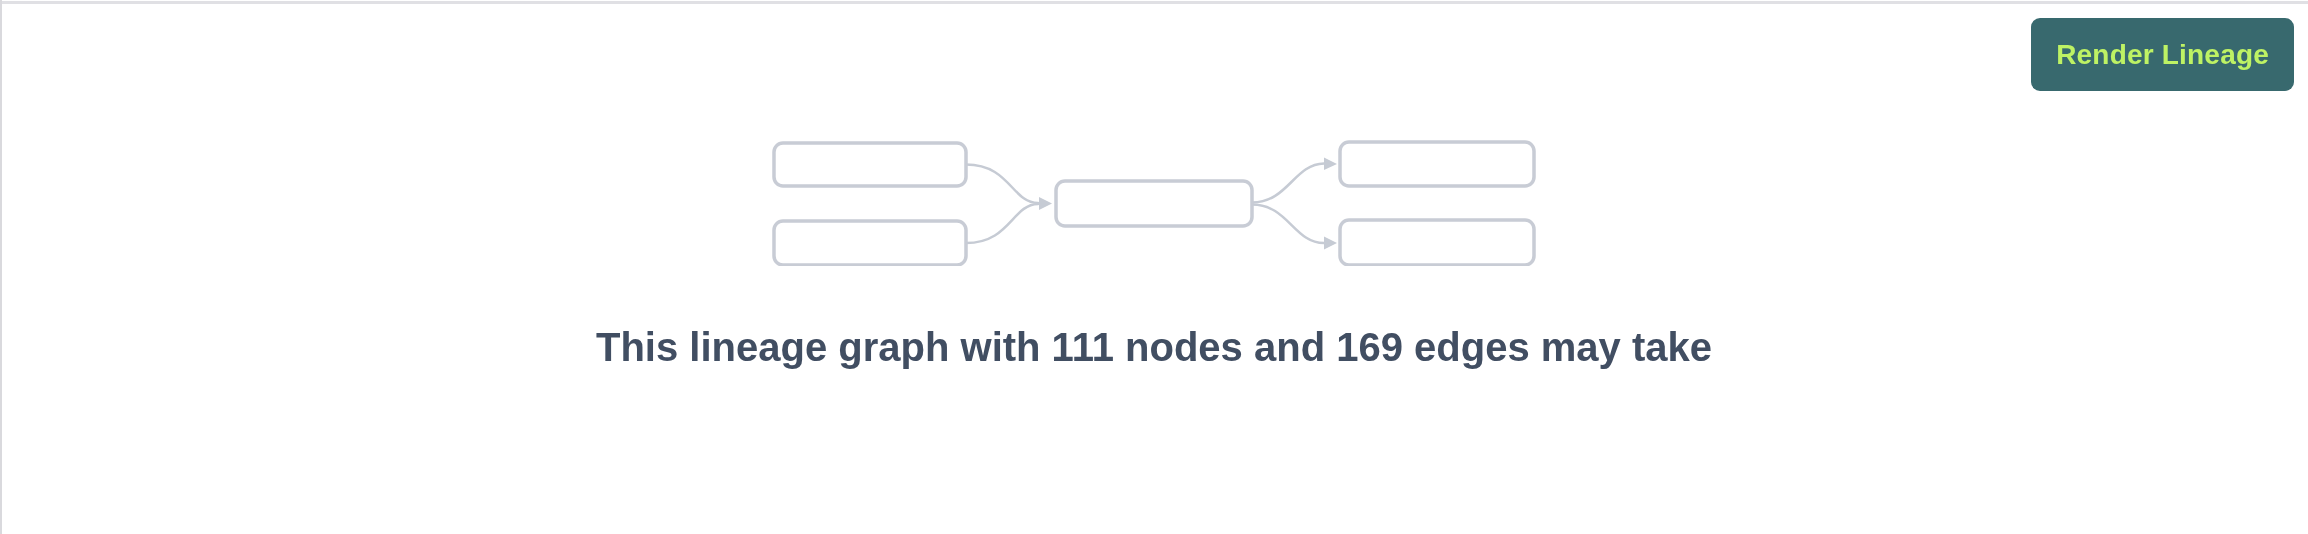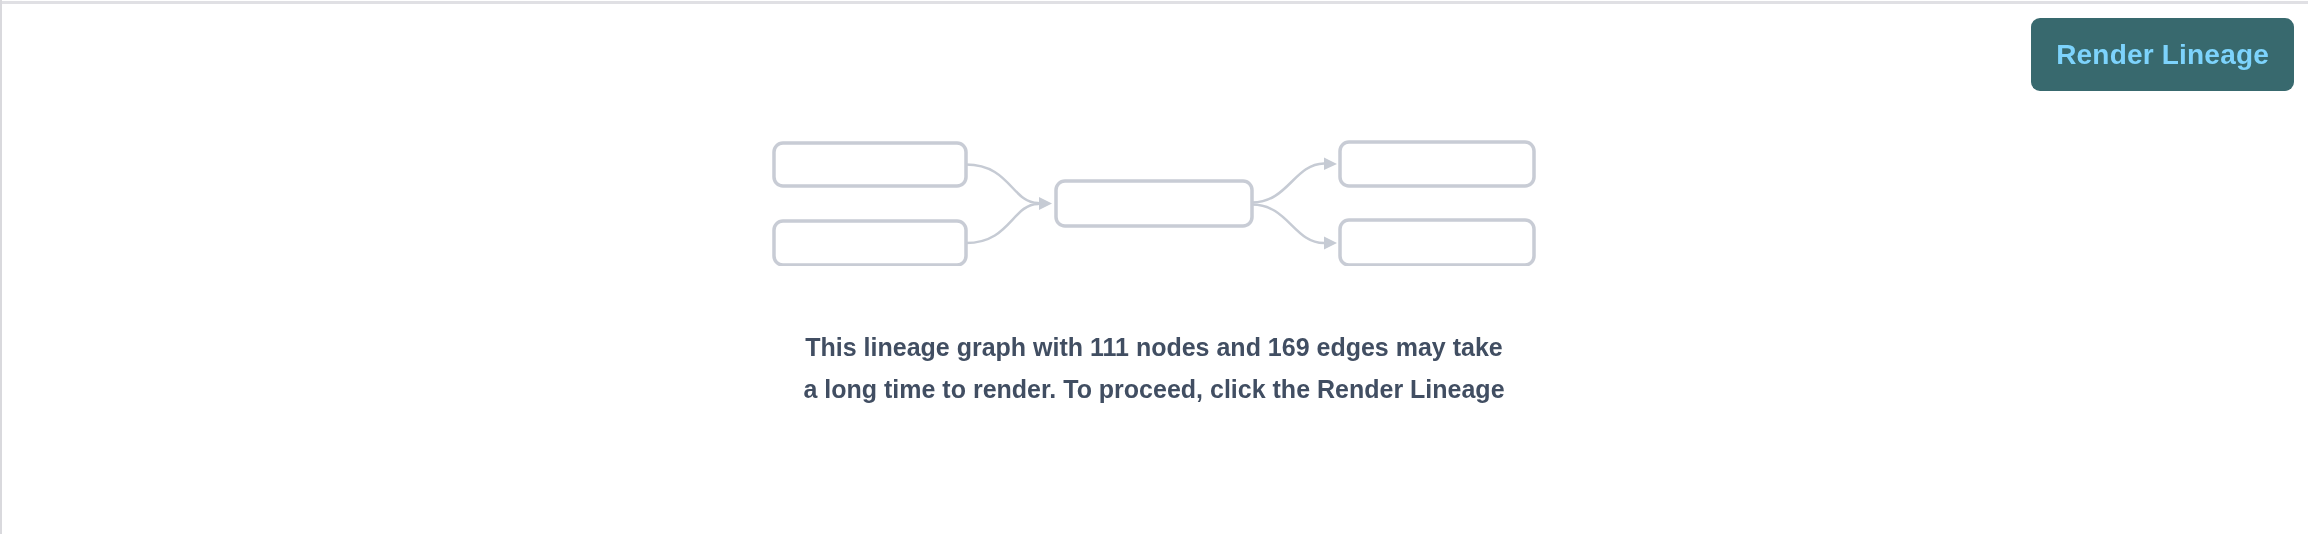--- a/index.html
+++ b/index.html
@@ -30,21 +30,21 @@
     height: 3px;
     background: #E0E0E4;
   }
   .render-btn {
     position: absolute;
     top: 18px;
     right: 14px;
     height: 73px;
     padding: 0 25px;
     background: #38696E;
-    color: #7dd3fc;
+    color: #bef264;
     font-size: 28px;
     font-weight: 700;
     font-family: "Liberation Sans", sans-serif;
     letter-spacing: 0.2px;
     border: none;
     border-radius: 9px;
     cursor: pointer;
     display: flex;
     align-items: center;
     justify-content: center;
@@ -56,21 +56,21 @@
     transform: translateX(-50%);
     display: block;
   }
   .message {
     position: absolute;
     top: 326px;
     left: 50%;
     transform: translateX(-50%);
     width: 1200px;
     text-align: center;
-    font-size: 25px;
+    font-size: 40px;
     line-height: 42px;
     font-weight: 700;
     color: #414E62;
   }
 </style>
 </head>
 <body>
 
 <div class="left-divider"></div>
 <div class="top-divider"></div>
@@ -91,14 +91,13 @@
 
   <rect x="2" y="3" width="192" height="43" rx="9" fill="#FFFFFF" stroke-width="3.5" stroke="#C8CCD5"></rect>
   <rect x="2" y="81" width="192" height="44" rx="9" fill="#FFFFFF" stroke-width="3.5" stroke="#C8CCD5"></rect>
   <rect x="284" y="41" width="196" height="45" rx="9" fill="#FFFFFF" stroke-width="3.5" stroke="#C8CCD5"></rect>
   <rect x="568" y="2" width="194" height="44" rx="9" fill="#FFFFFF" stroke-width="3.5" stroke="#C8CCD5"></rect>
   <rect x="568" y="80" width="194" height="45" rx="9" fill="#FFFFFF" stroke-width="3.5" stroke="#C8CCD5"></rect>
 </svg>
 
 <div class="message">
   <div>This lineage graph with 111 nodes and 169 edges may take</div>
-  <div>a long time to render. To proceed, click the Render Lineage</div>
 </div>
 
 </body></html>

